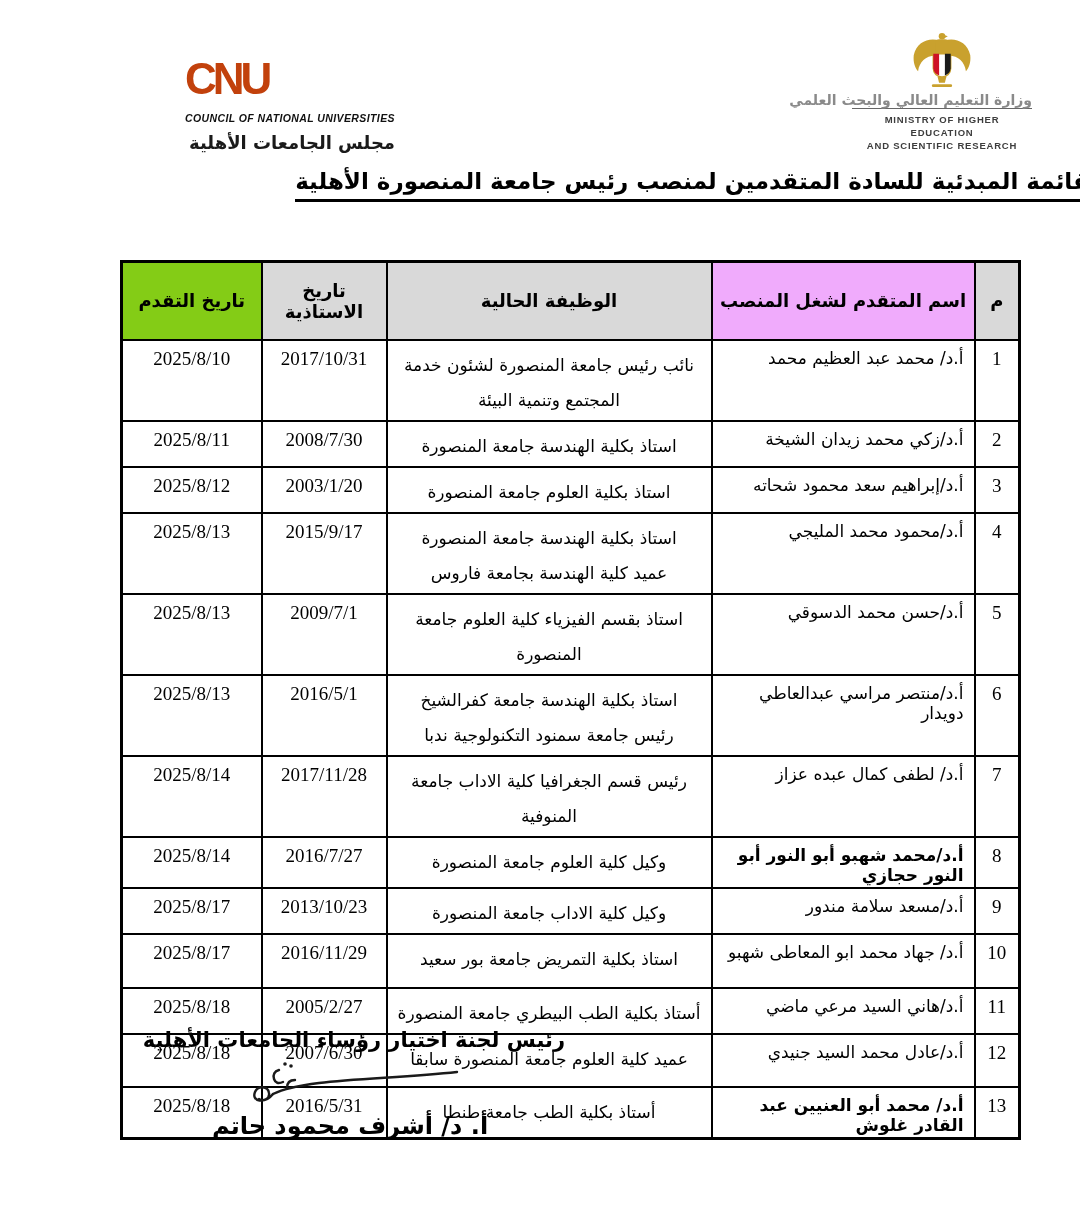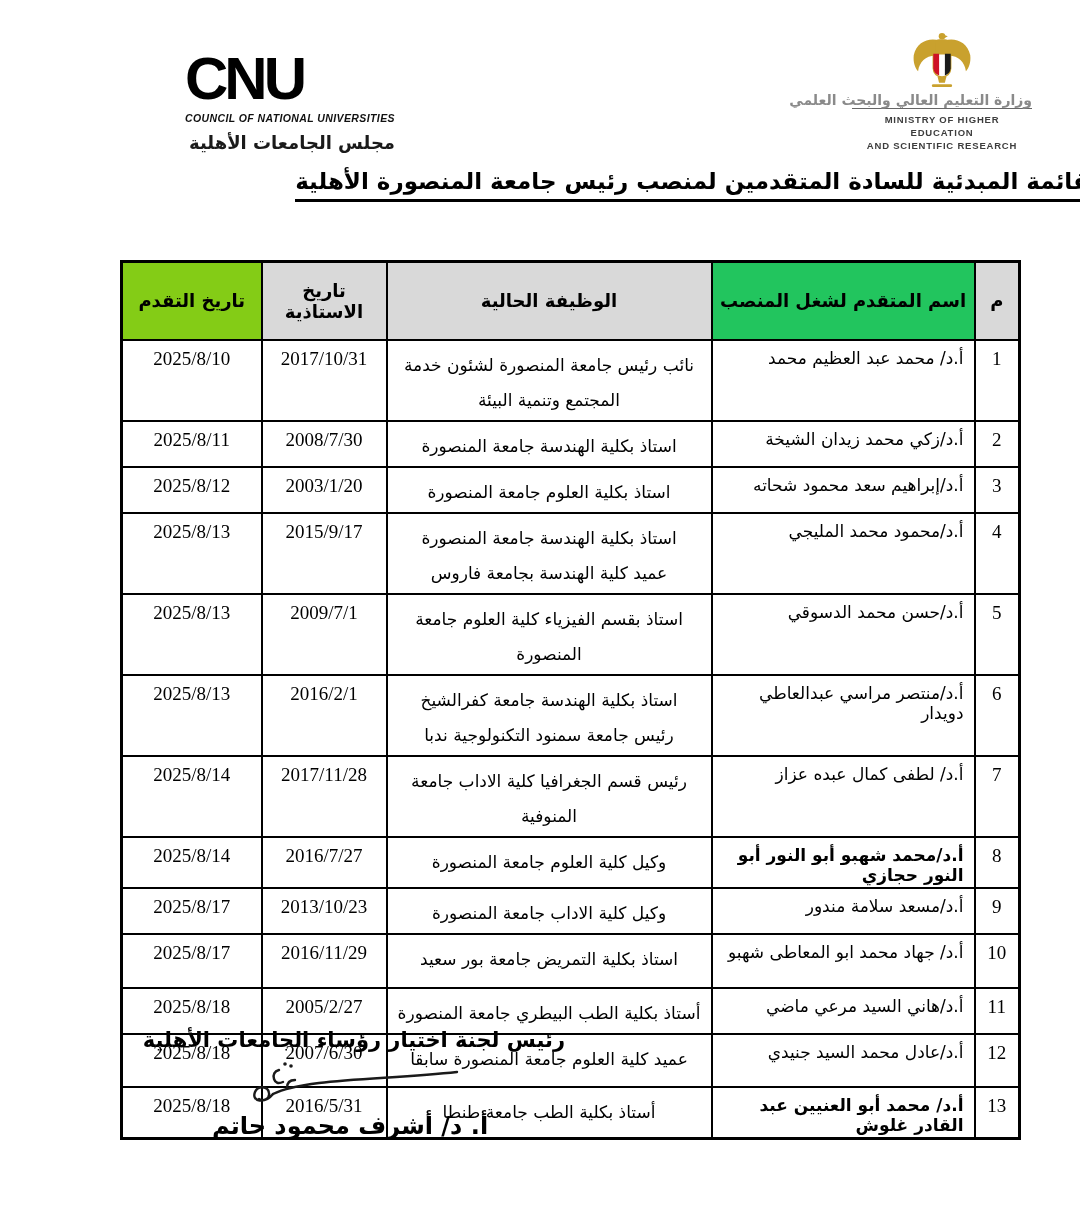--- a/index.html
+++ b/index.html
@@ -1,22 +1,22 @@
 <!DOCTYPE html>
 <html lang="ar"><head>
 <meta charset="utf-8">
 <style>
   html,body{margin:0;padding:0;background:#fff;}
   #page{position:relative;width:1080px;height:1208px;background:#fff;overflow:hidden;
         font-family:"DejaVu Sans",sans-serif;color:#000;}
 
   
   .cnu{position:absolute;left:185px;top:48px;width:210px;text-align:left;direction:ltr;}
-  .cnu-acronym{font-family:"Liberation Sans",sans-serif;font-weight:900;font-size:60px;
-               line-height:62px;letter-spacing:-4px;color:#000000;}
+  .cnu-acronym{font-family:"Liberation Sans",sans-serif;font-weight:900;font-size:44px;
+               line-height:62px;letter-spacing:-4px;color:#c2410c;}
   .cnu-en{font-family:"Liberation Sans",sans-serif;font-weight:700;font-size:10.5px;
           letter-spacing:.4px;color:#111;margin-top:2px;font-style:italic;}
   .cnu-ar{font-size:18px;font-weight:700;color:#1a1a1a;margin-top:8px;direction:rtl;text-align:right;}
 
   
   .ministry{position:absolute;right:48px;top:32px;width:180px;text-align:center;direction:ltr;}
   .ministry .eagle{display:block;margin:0 auto;}
   .ministry-ar{font-size:14px;font-weight:700;color:#8a8a8a;direction:rtl;margin-top:2px;white-space:nowrap;}
   .ministry-en{margin-top:0;padding-top:4px;border-top:1.5px solid #666;
                font-family:"Liberation Sans",sans-serif;font-weight:700;font-size:9.5px;
@@ -102,21 +102,21 @@
     <colgroup>
       <col style="width:45px">
         <col style="width:263px">
         <col style="width:325px">
       <col style="width:125px">
         <col style="width:140px">
     </colgroup>
     <thead>
       <tr>
         <th style="background: rgb(217, 217, 217);">م</th>
-        <th style="background: #22c55e;">اسم المتقدم لشغل المنصب</th>
+        <th style="background: #f0abfc;">اسم المتقدم لشغل المنصب</th>
         <th style="background: rgb(217, 217, 217);">الوظيفة الحالية</th>
         <th style="background: rgb(217, 217, 217);">
           <div>تاريخ</div>
           <div>الاستاذية</div>
         </th>
         <th style="background: #84cc16;">تاريخ التقدم</th>
       </tr>
     </thead>
     <tbody>
         <tr>
@@ -166,21 +166,21 @@
       <td class="c-date">2009/7/1</td>
       <td class="c-date">2025/8/13</td>
     </tr>
         <tr>
       <td class="c-num">6</td>
       <td class="c-name">أ.د/منتصر مراسي عبدالعاطي دويدار</td>
       <td class="c-pos">
             <div class="pos-line">استاذ بكلية الهندسة جامعة كفرالشيخ</div>
             <div class="pos-line">رئيس جامعة سمنود التكنولوجية ندبا</div>
           </td>
-      <td class="c-date">2016/2/1</td>
+      <td class="c-date">2016/5/1</td>
       <td class="c-date">2025/8/13</td>
     </tr>
         <tr>
       <td class="c-num">7</td>
       <td class="c-name">أ.د/ لطفى كمال عبده عزاز</td>
       <td class="c-pos">
             <div class="pos-line">رئيس قسم الجغرافيا كلية الاداب جامعة المنوفية</div>
           </td>
       <td class="c-date">2017/11/28</td>
       <td class="c-date">2025/8/14</td>

